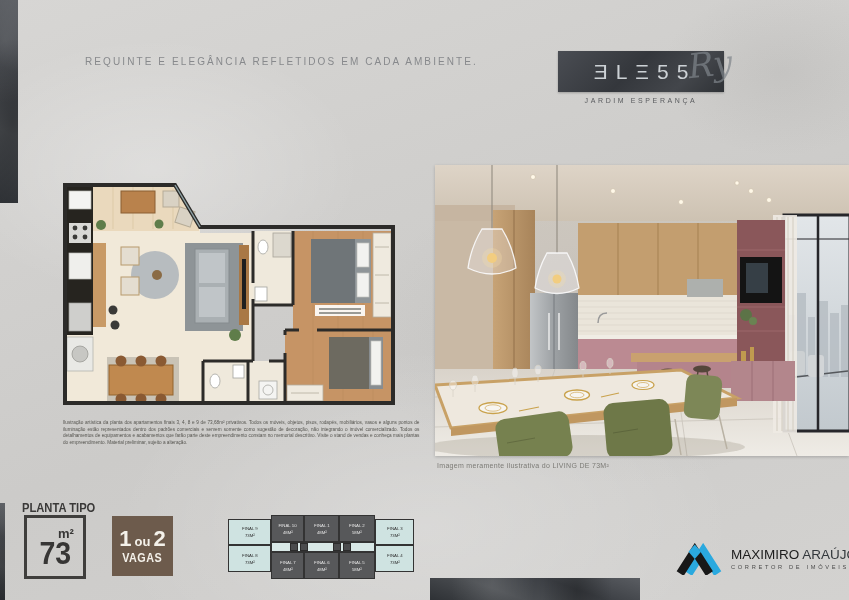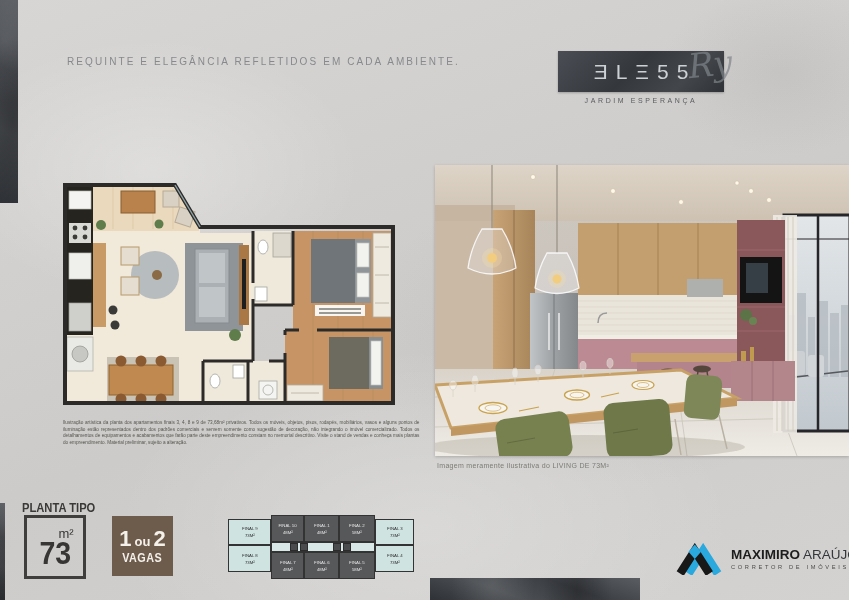--- a/index.html
+++ b/index.html
@@ -12,42 +12,42 @@
       linear-gradient(160deg,#d7d6d4 0%,#cccbc9 55%,#d3d2d0 100%);
   }
   .abs{position:absolute;}
   .dark-tex{
     background:
       radial-gradient(ellipse 60px 90px at 30% 20%, rgba(255,255,255,.10), transparent 70%),
       radial-gradient(ellipse 50px 120px at 70% 60%, rgba(0,0,0,.25), transparent 70%),
       linear-gradient(200deg,#5a5d62 0%,#3c3f44 35%,#4a4d51 65%,#2e3135 100%);
   }
   
-  .headline{left:67px;top:56px;font-size:10px;letter-spacing:2.1px;color:#87898c;white-space:nowrap;}
+  .headline{left:85px;top:56px;font-size:10px;letter-spacing:2.1px;color:#87898c;white-space:nowrap;}
   
   .brand-box{left:558px;top:51px;width:166px;height:41px;display:flex;align-items:center;justify-content:center;
     background:linear-gradient(135deg,#4a4d53 0%,#34373c 45%,#43464b 75%,#2f3236 100%);
     box-shadow:0 1px 2px rgba(0,0,0,.25);}
   .brand-letters{font-size:21px;color:#ccd1d5;letter-spacing:8px;padding-left:8px;font-weight:300;}
   .brand-monogram{left:688px;top:44px;font-family:"DejaVu Serif",serif;font-style:italic;font-size:34px;
     color:#7f858b;opacity:.7;transform:rotate(-6deg);}
   .brand-subtitle{left:558px;top:97px;width:166px;text-align:center;font-size:7px;letter-spacing:2.6px;color:#595b5e;}
   
   .floorplan{left:63px;top:183px;width:334px;height:227px;}
   .disclaimer{left:63px;top:419px;width:457px;font-size:6px;line-height:1.45;color:#55544f;
     text-align:justify;transform:scale(.78);transform-origin:0 0;}
   
   .photo{left:435px;top:165px;width:414px;height:291px;box-shadow:0 1px 3px rgba(0,0,0,.2);}
   .photo-caption{left:437px;top:462px;font-size:7px;color:#7c7b76;letter-spacing:.3px;}
   
   .planta-heading{left:22px;top:500px;font-size:13px;font-weight:bold;color:#3a3938;
     transform:scaleX(.86);transform-origin:0 0;white-space:nowrap;}
   .area-box{left:24px;top:515px;width:56px;height:58px;border:3px solid #3f3e3c;
     display:flex;flex-direction:column;align-items:center;justify-content:center;color:#373635;}
-  .area-unit{font-size:13px;font-weight:normal;margin-left:22px;line-height:1;}
+  .area-unit{font-size:13px;font-weight:bold;margin-left:22px;line-height:1;}
   .area-num{font-size:31px;font-weight:bold;line-height:.9;transform:scaleX(.92);}
   .vagas-box{left:112px;top:516px;width:61px;height:60px;background:#6d5b4c;color:#f4f1ea;
     display:flex;flex-direction:column;align-items:center;justify-content:center;}
   .vagas-line{display:flex;align-items:baseline;gap:3px;line-height:1;}
   .vagas-n{font-size:22px;font-weight:bold;}
   .vagas-ou{font-size:13px;font-weight:bold;}
   .vagas-word{font-size:12px;font-weight:bold;letter-spacing:.5px;transform:scaleX(.9);margin-top:1px;}
   
   .keyplan{left:226px;top:511px;width:190px;height:72px;}
   .kp-cell{position:absolute;border:1px solid #333;box-sizing:border-box;
@@ -57,21 +57,21 @@
   .kp-cell span{font-size:6px;line-height:1.15;transform:scale(.72);white-space:nowrap;display:block;text-align:center;}
   .kp-corr{position:absolute;left:45px;top:31px;width:104px;height:10px;background:#d8e8e6;border:1px solid #333;box-sizing:border-box;}
   .kp-elev{position:absolute;width:8px;height:8px;background:#4a4b4d;border:1px solid #2c2c2c;box-sizing:border-box;}
   
   .band-bottom{left:430px;top:578px;width:210px;height:22px;}
   .sliver{left:0;top:503px;width:5px;height:97px;}
   
   .realtor{left:676px;top:543px;display:flex;align-items:center;gap:7px;}
   .realtor-texts{display:flex;flex-direction:column;}
   .realtor-name{font-size:13.5px;line-height:1;white-space:nowrap;color:#1d1d1d;}
-  .realtor-name b{font-weight:bold;}
+  .realtor-name b{font-weight:normal;}
   .realtor-name .lite{font-weight:normal;color:#33383c;}
   .realtor-tag{font-size:6px;letter-spacing:2.8px;color:#4b4b4b;margin-top:3px;transform:scaleX(.95);transform-origin:0 0;white-space:nowrap;}
 </style>
 </head>
 <body>
 
 <div class="page">
 
   <div class="abs dark-tex" style="left:0;top:0;width:18px;height:203px"></div>
   <div class="abs dark-tex sliver"></div>

